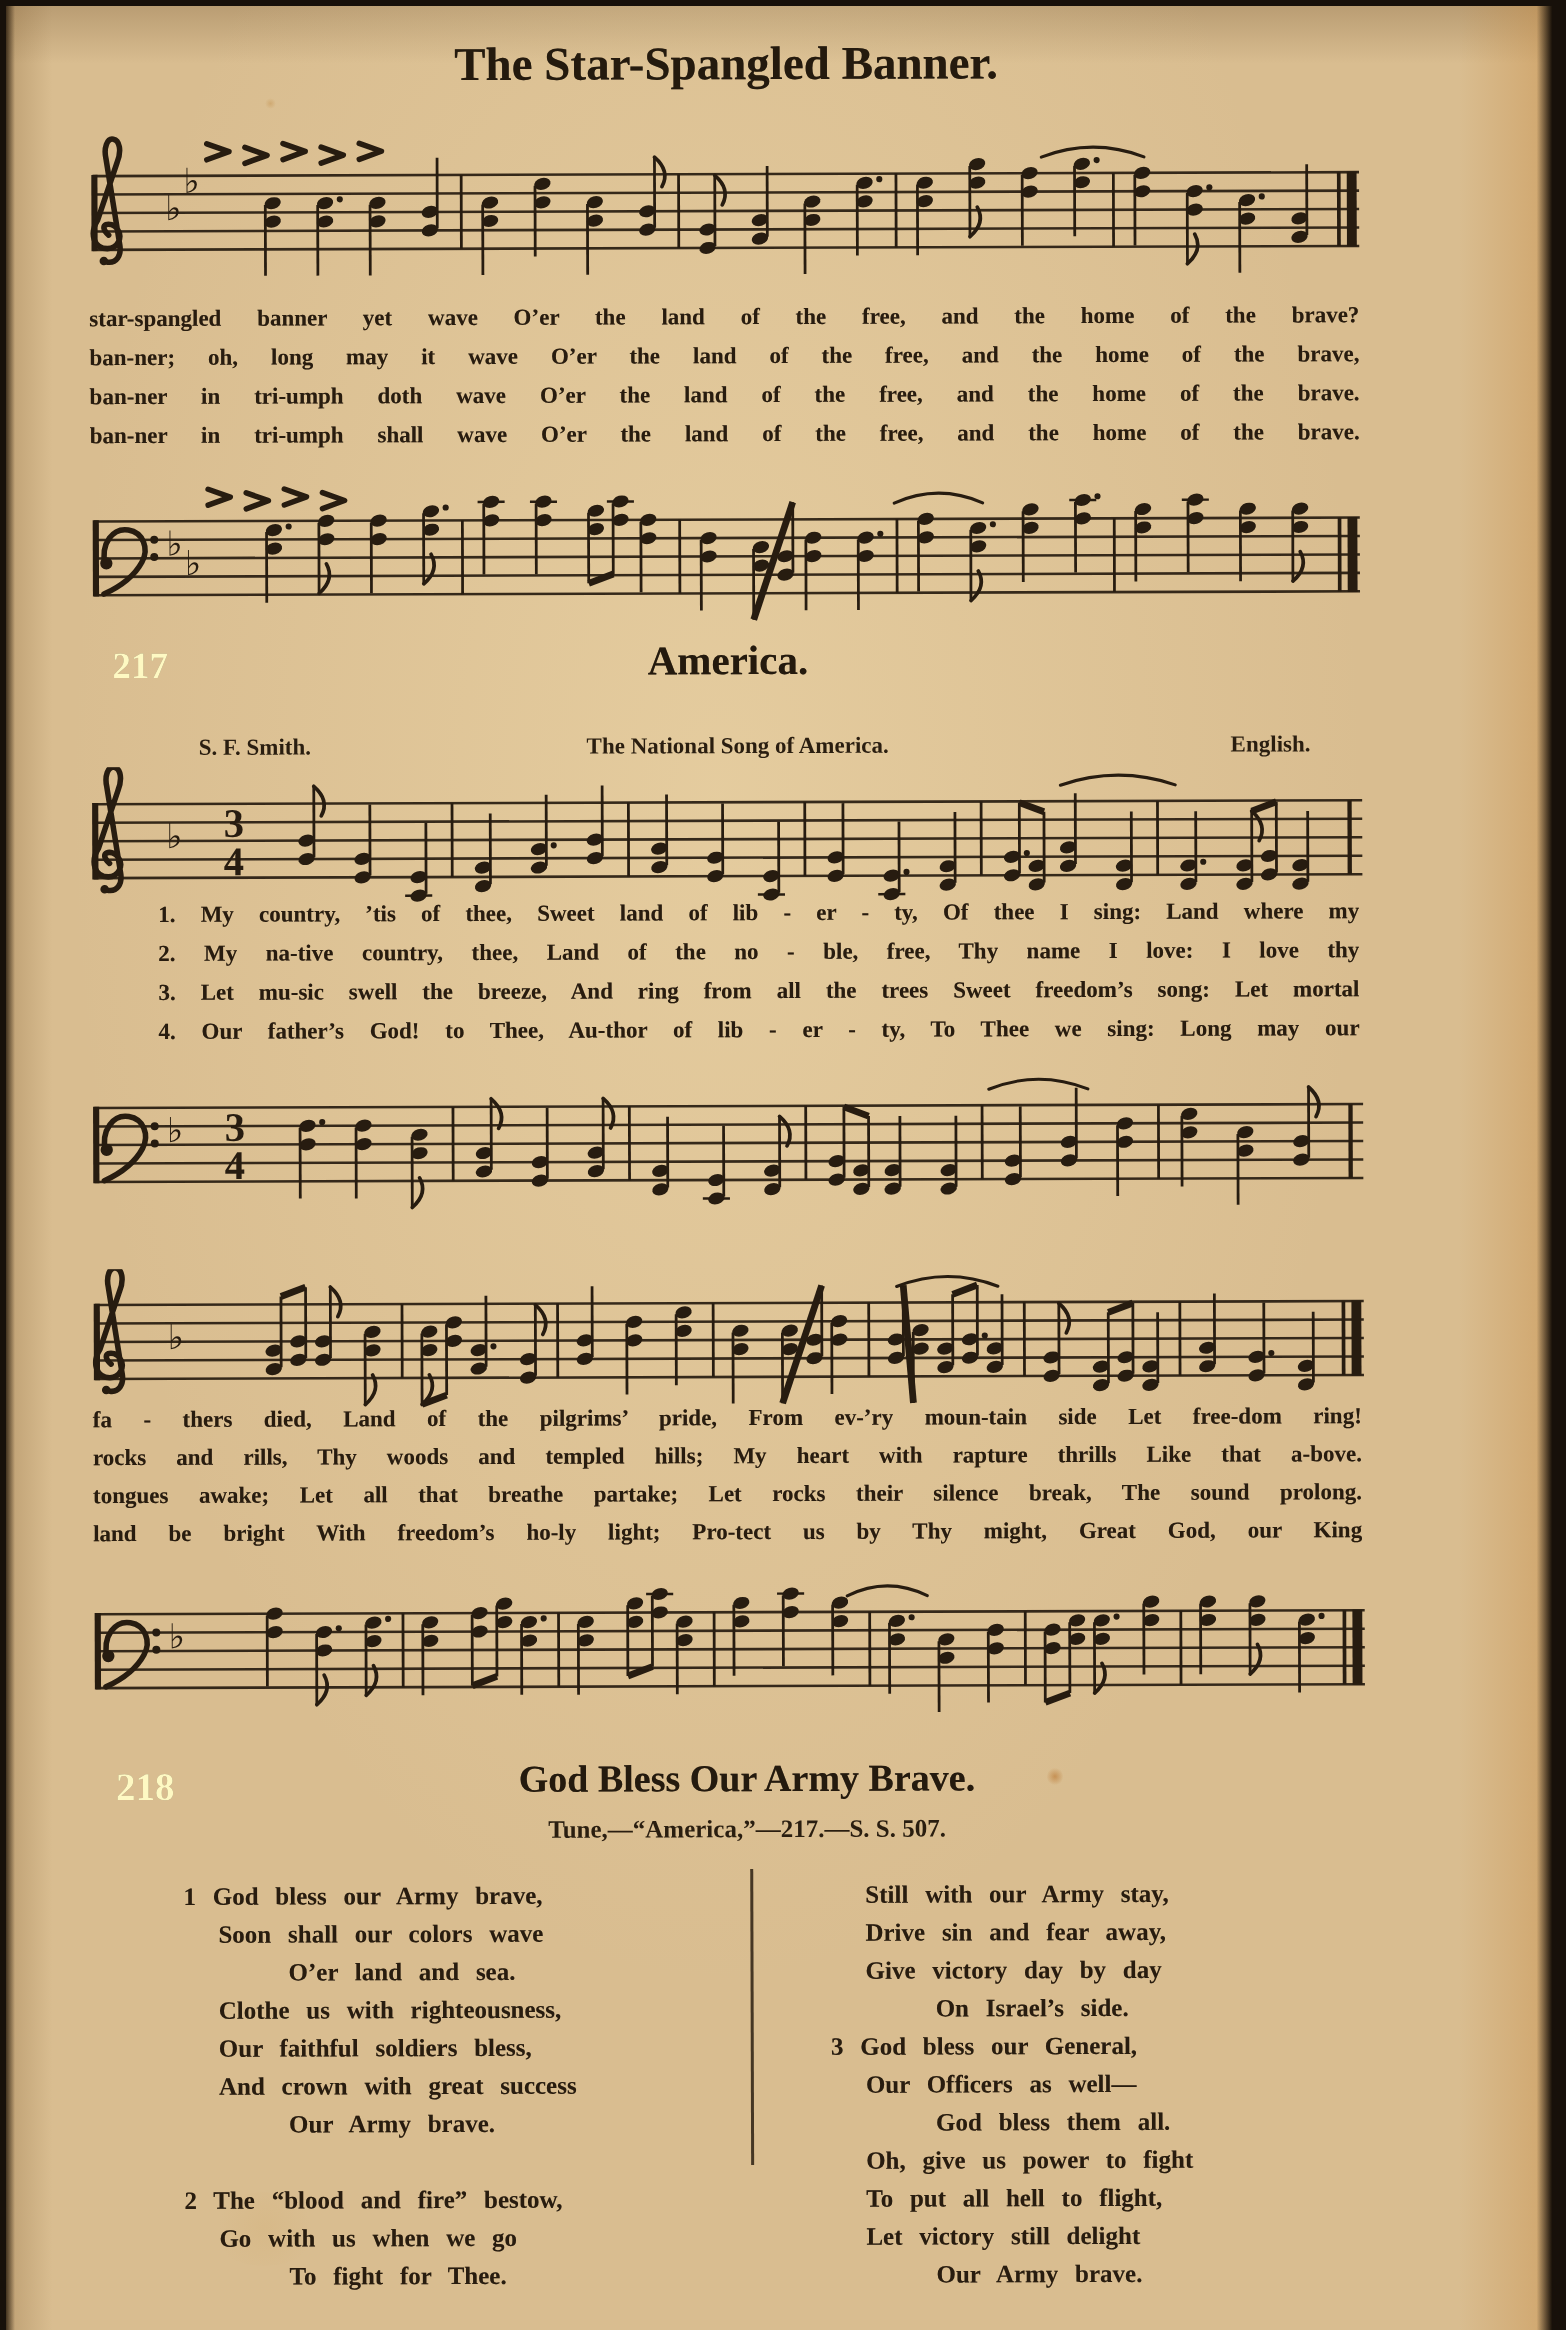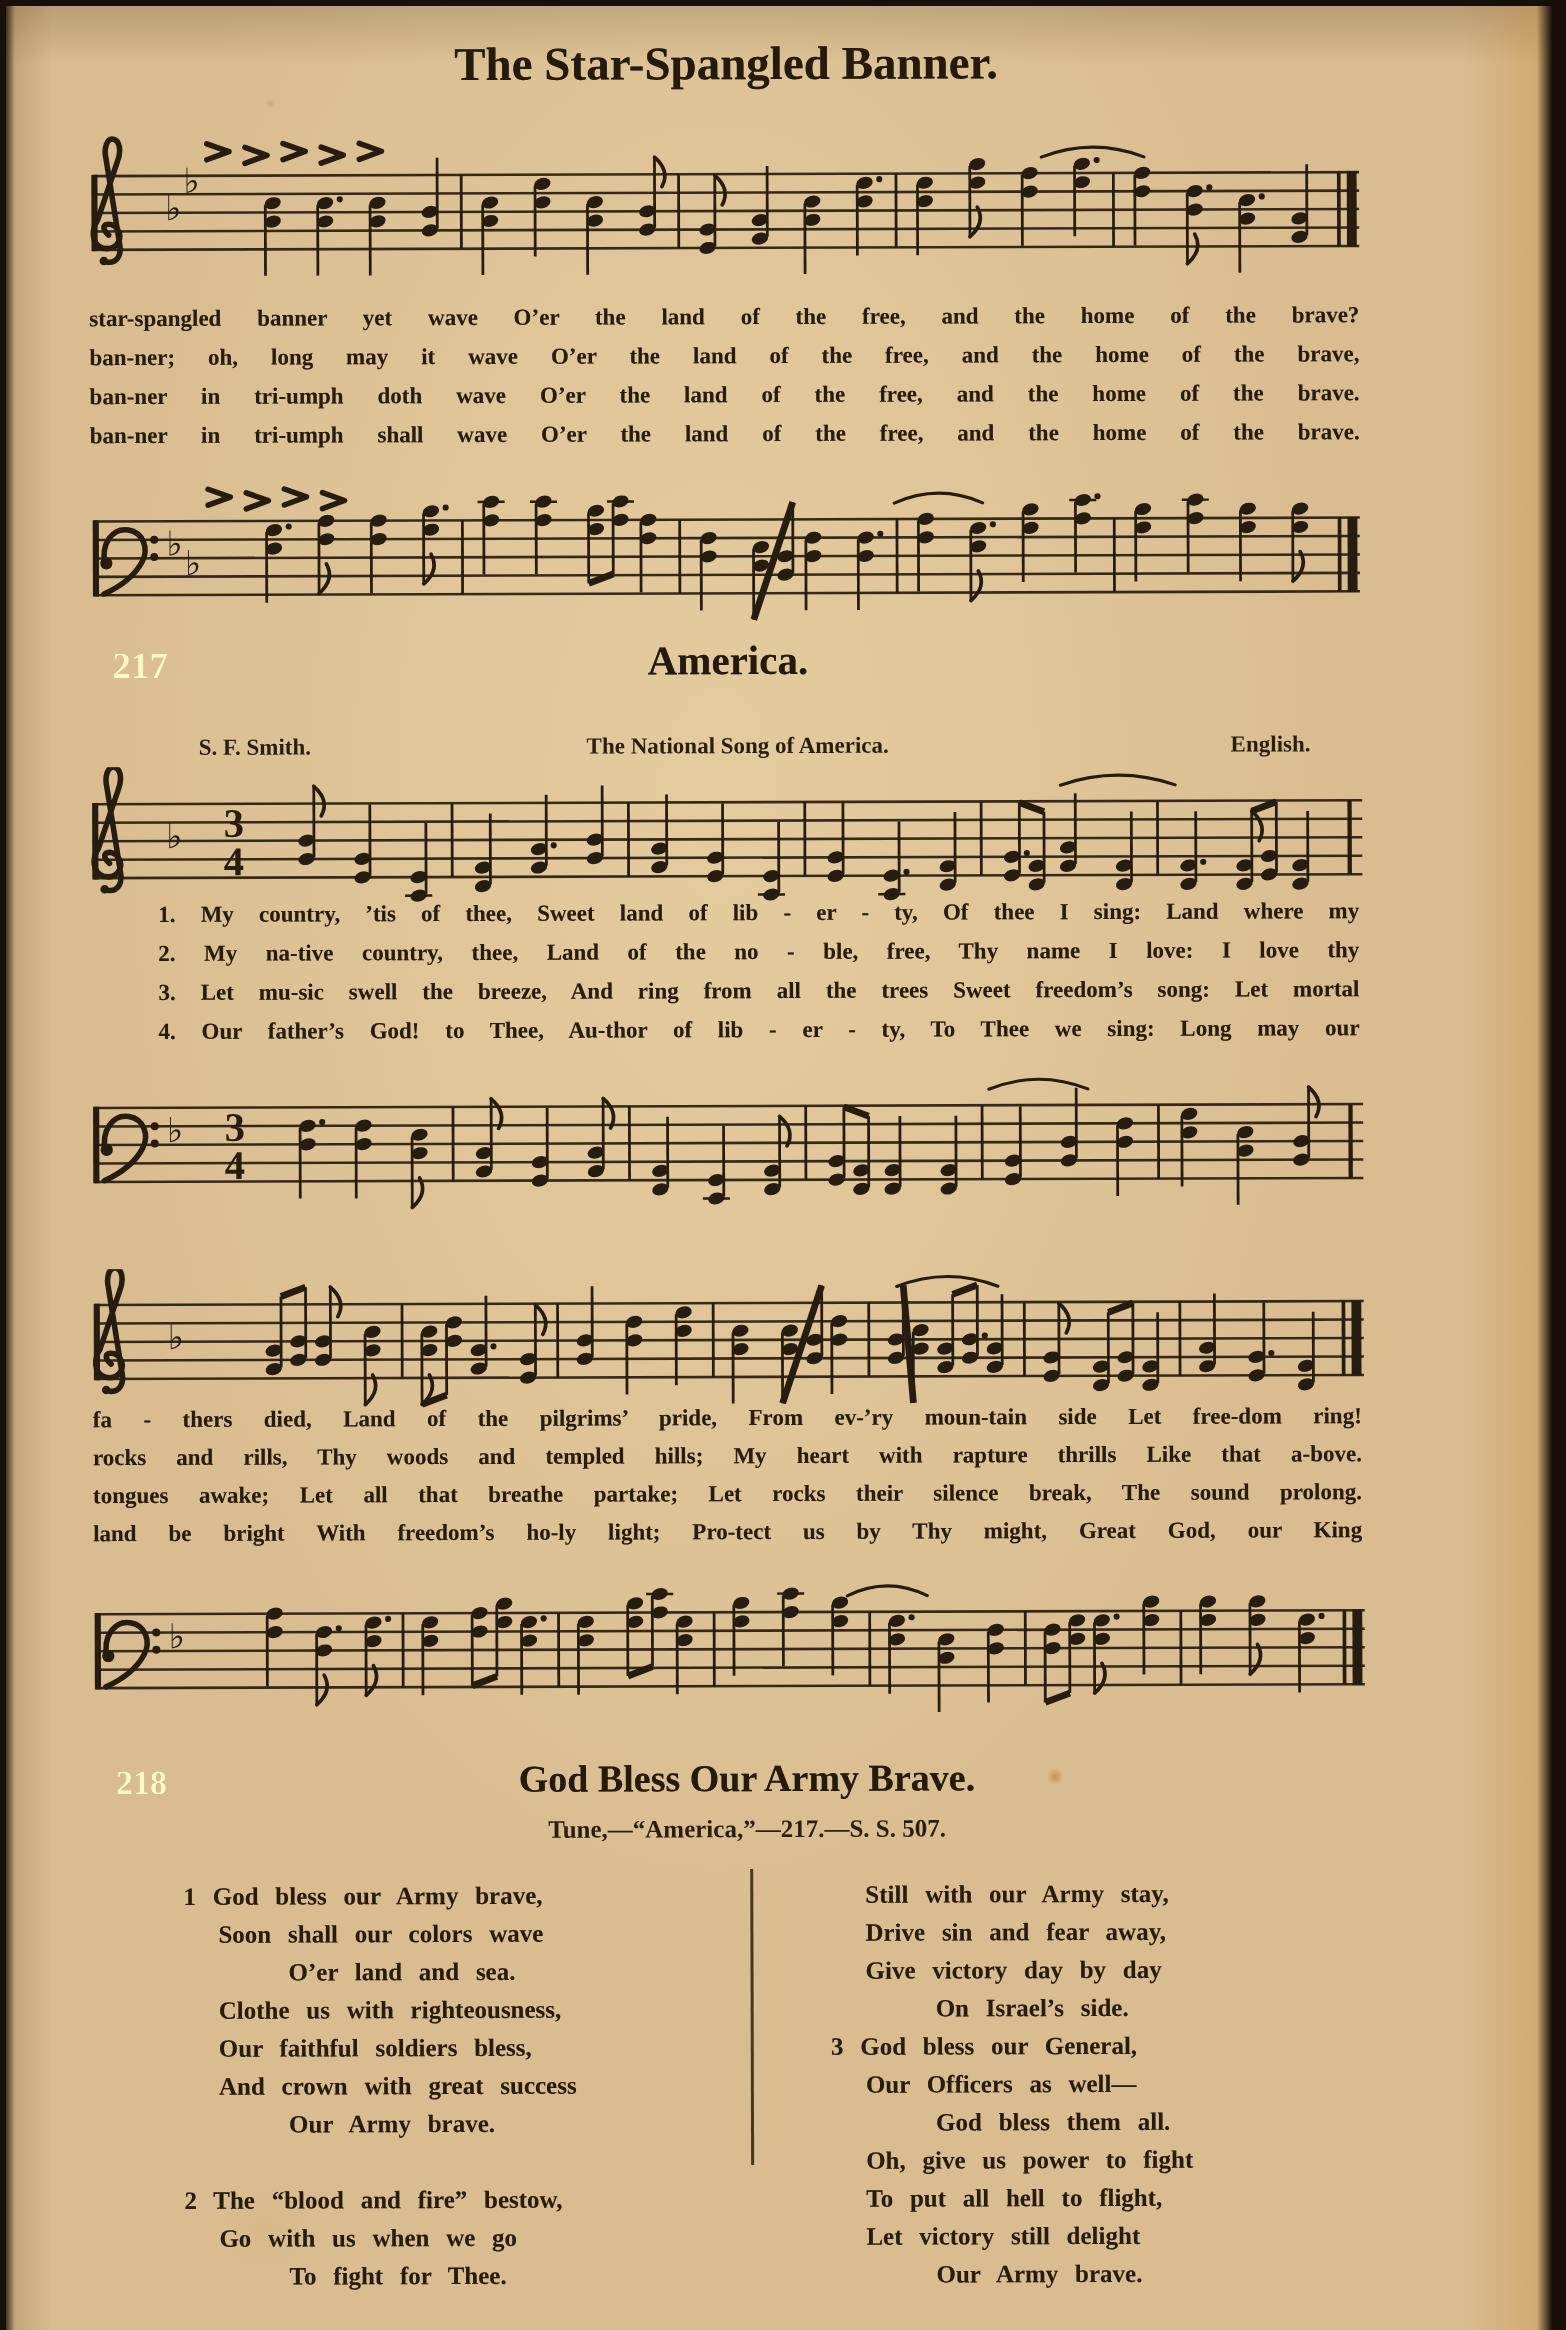--- a/index.html
+++ b/index.html
@@ -691,21 +691,21 @@
         <ellipse cx="1889.7097505668935" cy="75" rx="13.5" ry="9.5" fill="#271c10" transform="rotate(-16 1889.7097505668935 75)"></ellipse>
         <line x1="1877.7097505668935" y1="48" x2="1877.7097505668935" y2="163" stroke="#271c10" stroke-width="4.5"></line>
         <path d="M 1877.7097505668935,163 C 1893.7097505668935,149 1899.7097505668935,133 1889.7097505668935,115" fill="none" stroke="#271c10" stroke-width="6" stroke-linecap="round"></path>
         <ellipse cx="1969.891156462585" cy="75" rx="13.5" ry="9.5" fill="#271c10" transform="rotate(-16 1969.891156462585 75)"></ellipse>
         <ellipse cx="1969.891156462585" cy="105" rx="13.5" ry="9.5" fill="#271c10" transform="rotate(-16 1969.891156462585 105)"></ellipse>
         <line x1="1957.891156462585" y1="78" x2="1957.891156462585" y2="193" stroke="#271c10" stroke-width="4.5"></line>
         <circle cx="1993.891156462585" cy="69" r="5" fill="#271c10"></circle>
         <path d="M 1223.9313065510244,34 Q 1288.9583944126964,2 1353.9854822743685,34" fill="none" stroke="#271c10" stroke-width="5" stroke-linecap="round"></path>
       </svg></div>
 
-  <div class="abs hymn-number" style="left:114px;top:1762px;font-size:34px;">218</div>
+  <div class="abs hymn-number" style="left:114px;top:1762px;font-size:39px;">218</div>
   <div class="abs heading hymn-title" style="left:92px;top:1756px;width:1306px;font-size:38px;">God Bless Our Army Brave.</div>
   <div class="abs tune-line" style="left:92px;top:1815px;width:1306px;">Tune,—“America,”—217.—S. S. 507.</div>
 
   <div class="abs divider" style="left:748px;top:1869px;width:2.5px;height:296px;"></div>
 
   <div class="abs col-verse" style="left:172px;top:1876px;width:573px;" id="army-col-left">
       <div class="col-line num">1 God bless our Army brave,</div>
       <div class="col-line norm">Soon shall our colors wave</div>
       <div class="col-line deep">O’er land and sea.</div>
       <div class="col-line norm">Clothe us with righteousness,</div>

